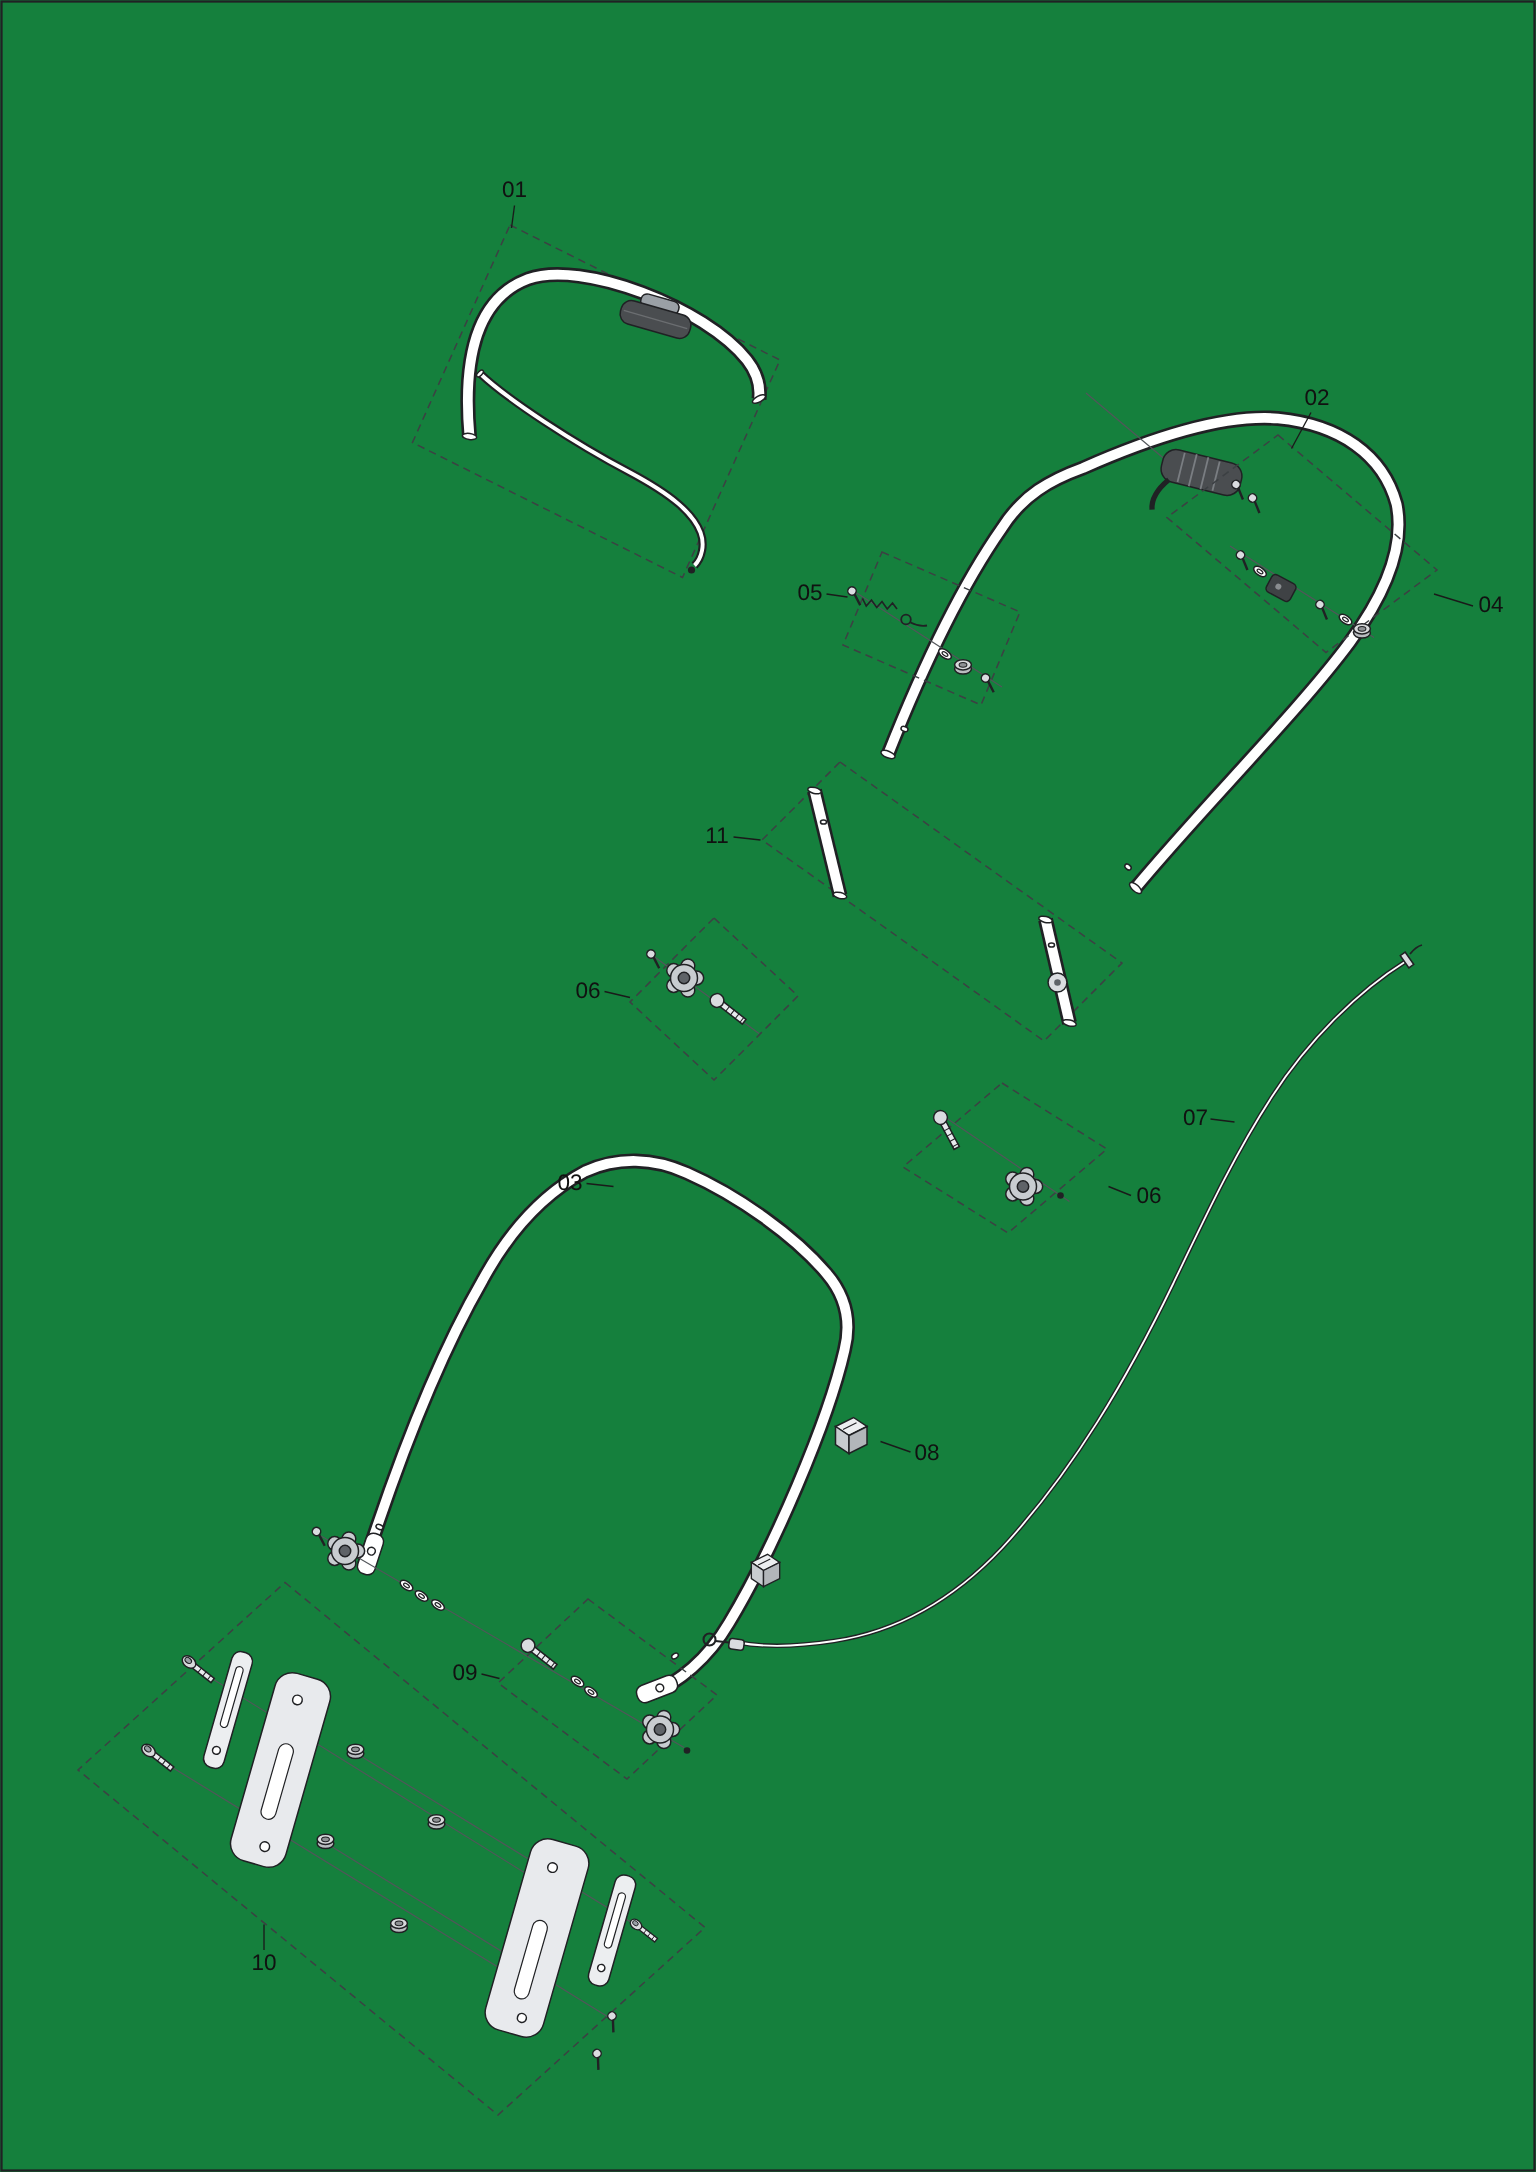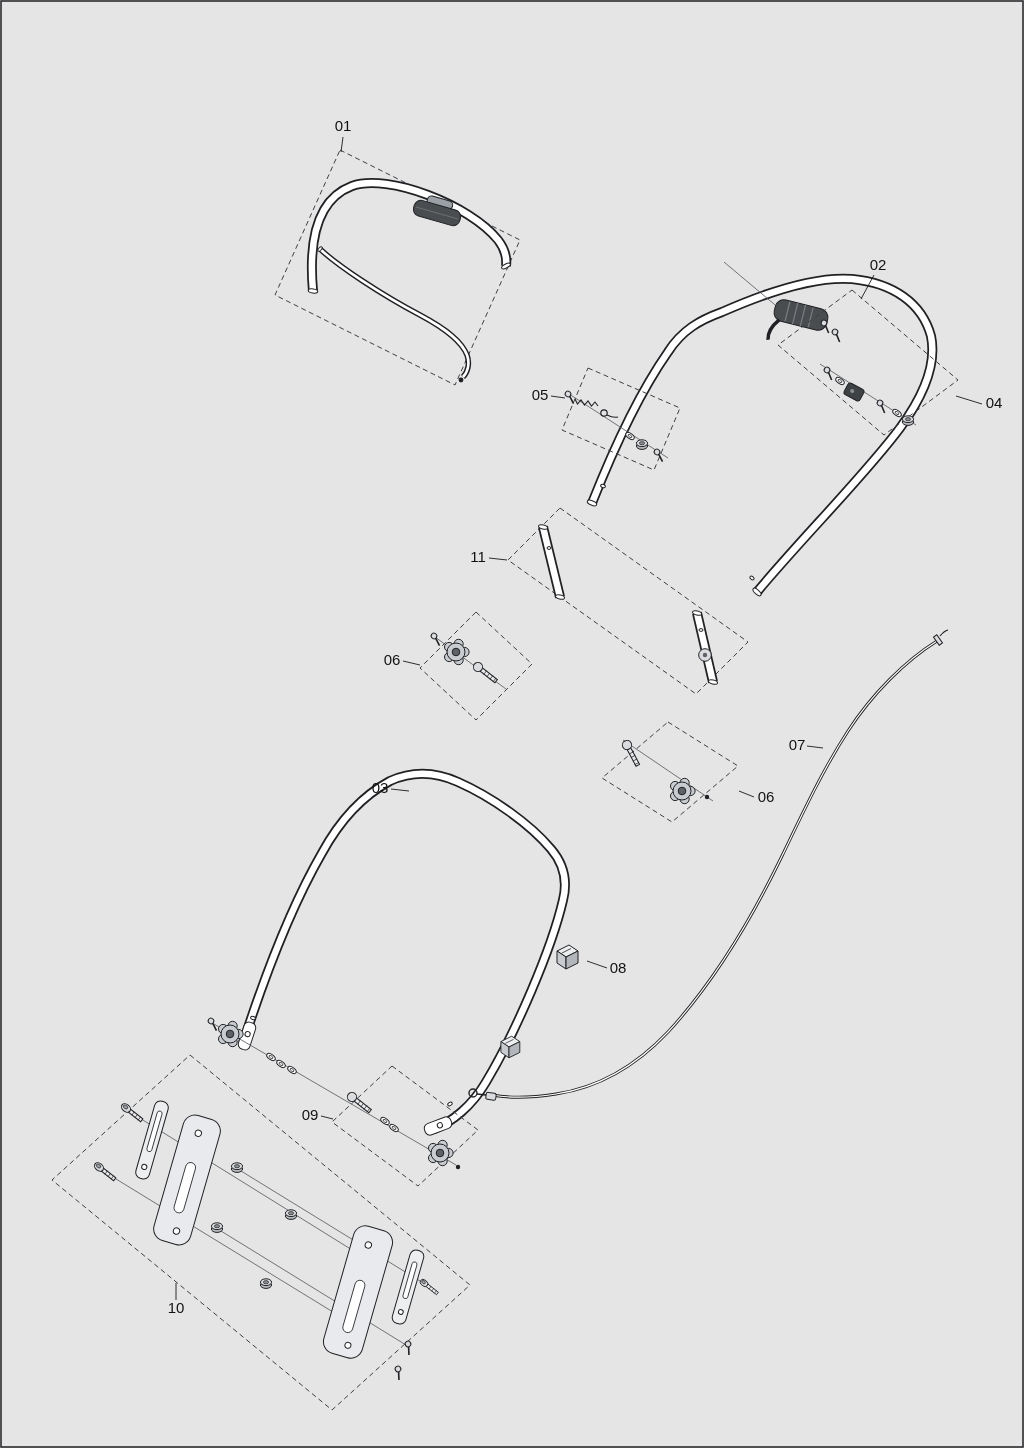--- a/index.html
+++ b/index.html
@@ -1,16 +1,16 @@
 <!DOCTYPE html>
 <html><head>
 <meta charset="utf-8">
 <style>
   html,body{margin:0;padding:0;background:#fff;}
-  .page{position:relative;width:1024px;height:1448px;background:#e5e5e5;overflow:hidden;
+  .page{position:relative;width:1024px;height:1448px;background:#15803d;overflow:hidden;
         font-family:"Liberation Sans",sans-serif;}
   svg{display:block;}
   .lbl{font-family:"Liberation Sans",sans-serif;font-size:15px;fill:#111;}
   .ldr{stroke:#1a1a1a;stroke-width:0.9;fill:none;}
   .dash{fill:none;stroke:#3c4043;stroke-width:1;stroke-dasharray:5 3.5;}
   .axis{stroke:#52565a;stroke-width:0.8;fill:none;}
   .tube-o{fill:none;stroke:#202124;stroke-width:10;stroke-linecap:butt;stroke-linejoin:round;}
   .tube-i{fill:none;stroke:#ffffff;stroke-width:6.5;stroke-linecap:butt;stroke-linejoin:round;}
   .rod-o{fill:none;stroke:#202124;stroke-width:5.5;stroke-linecap:butt;}
   .rod-i{fill:none;stroke:#ffffff;stroke-width:2.6;stroke-linecap:butt;}

